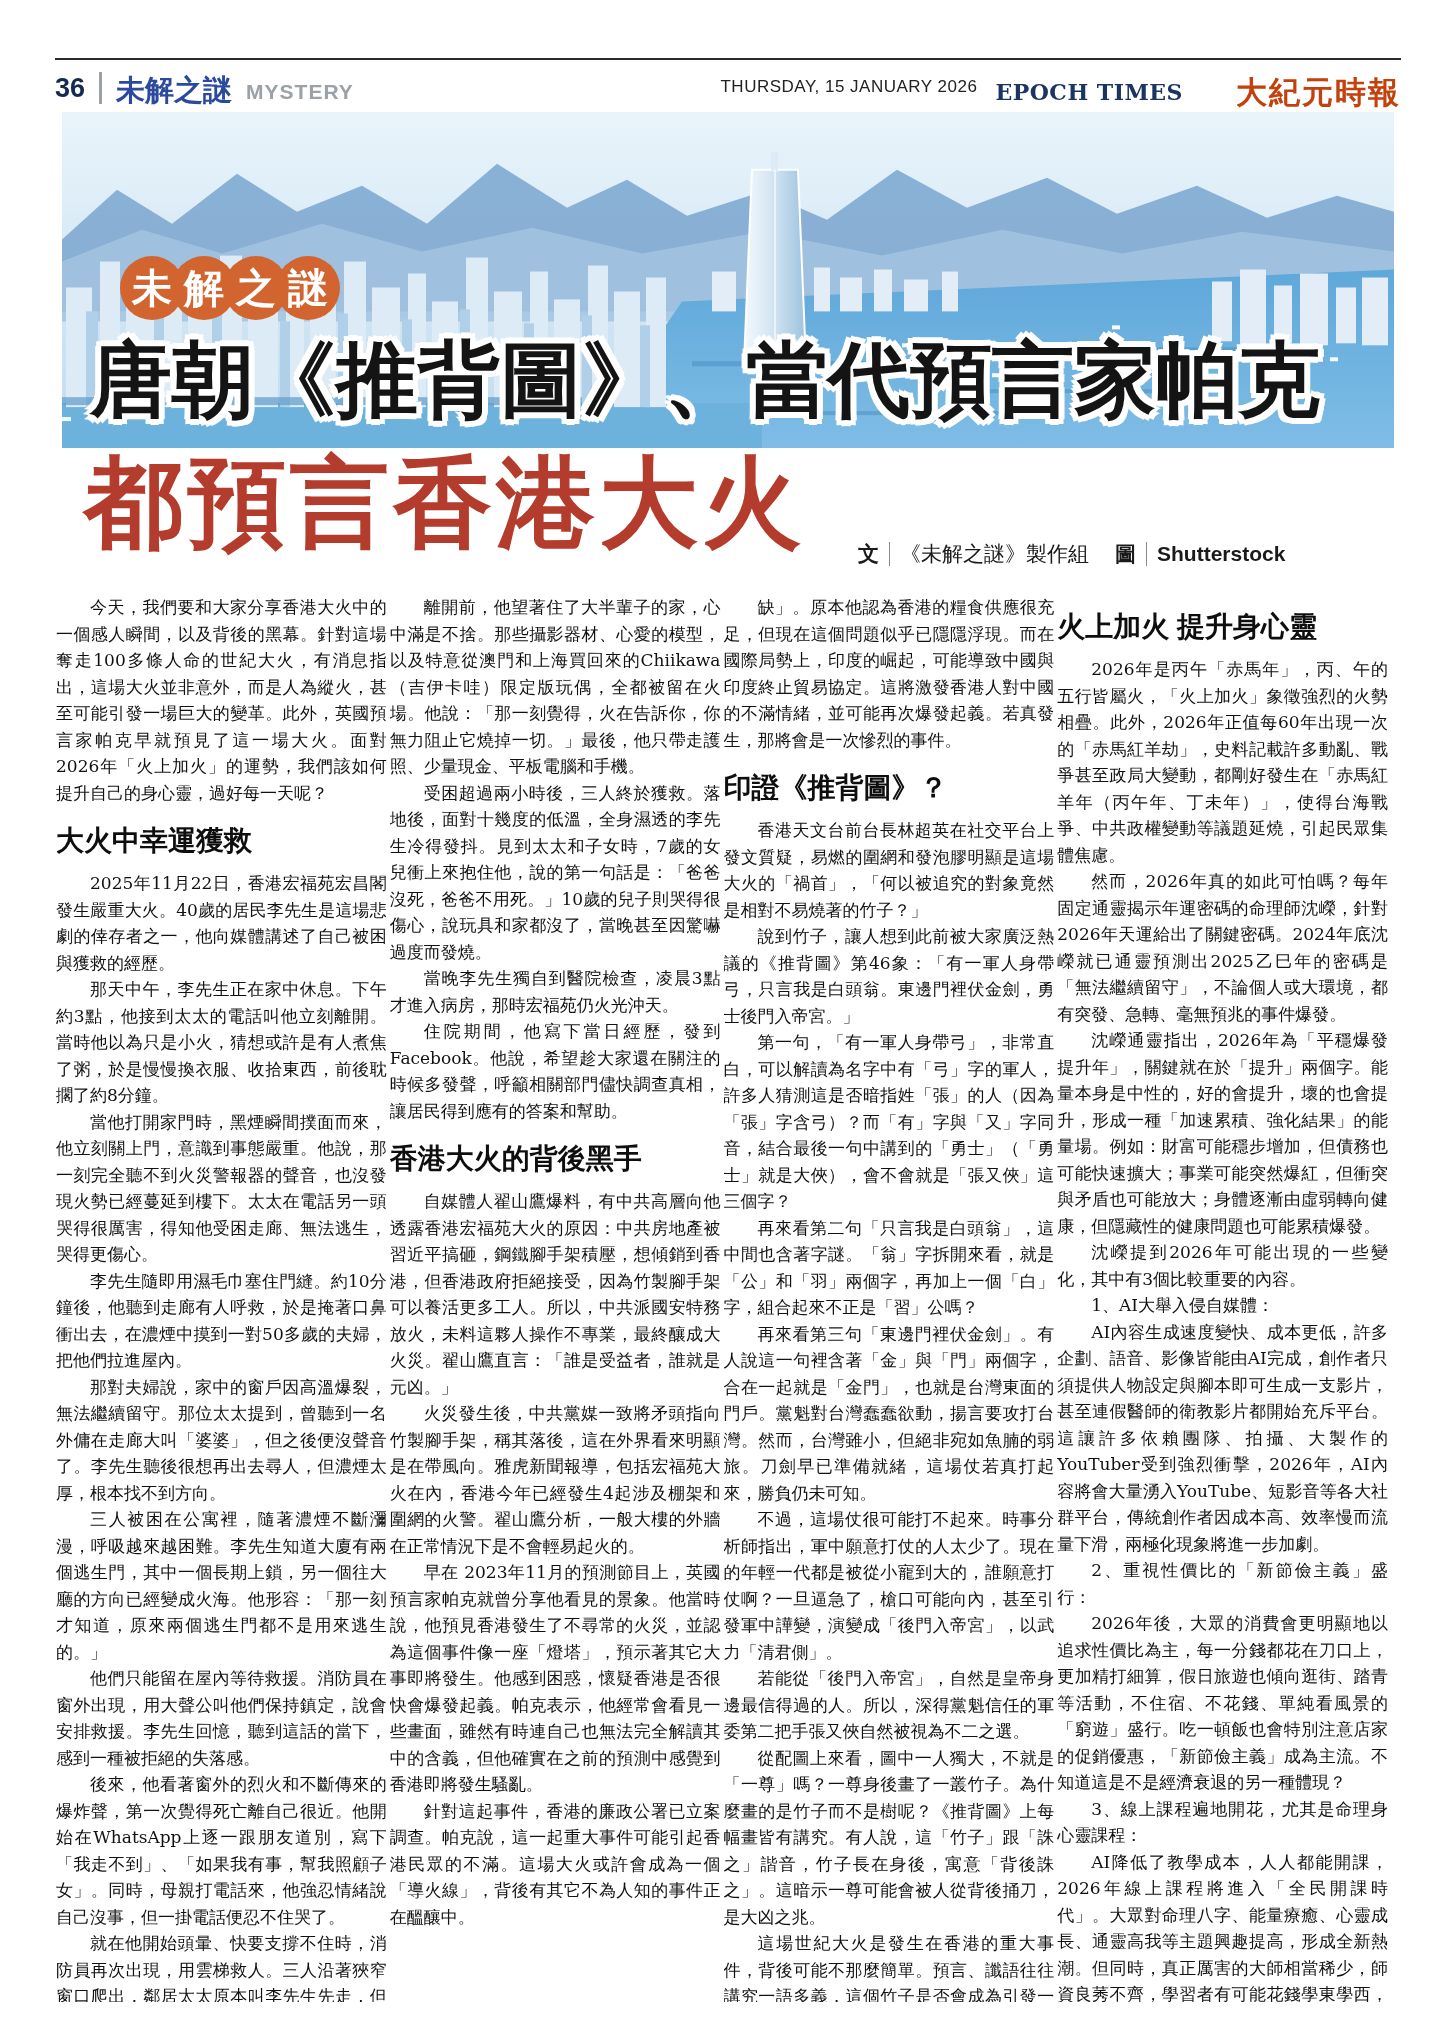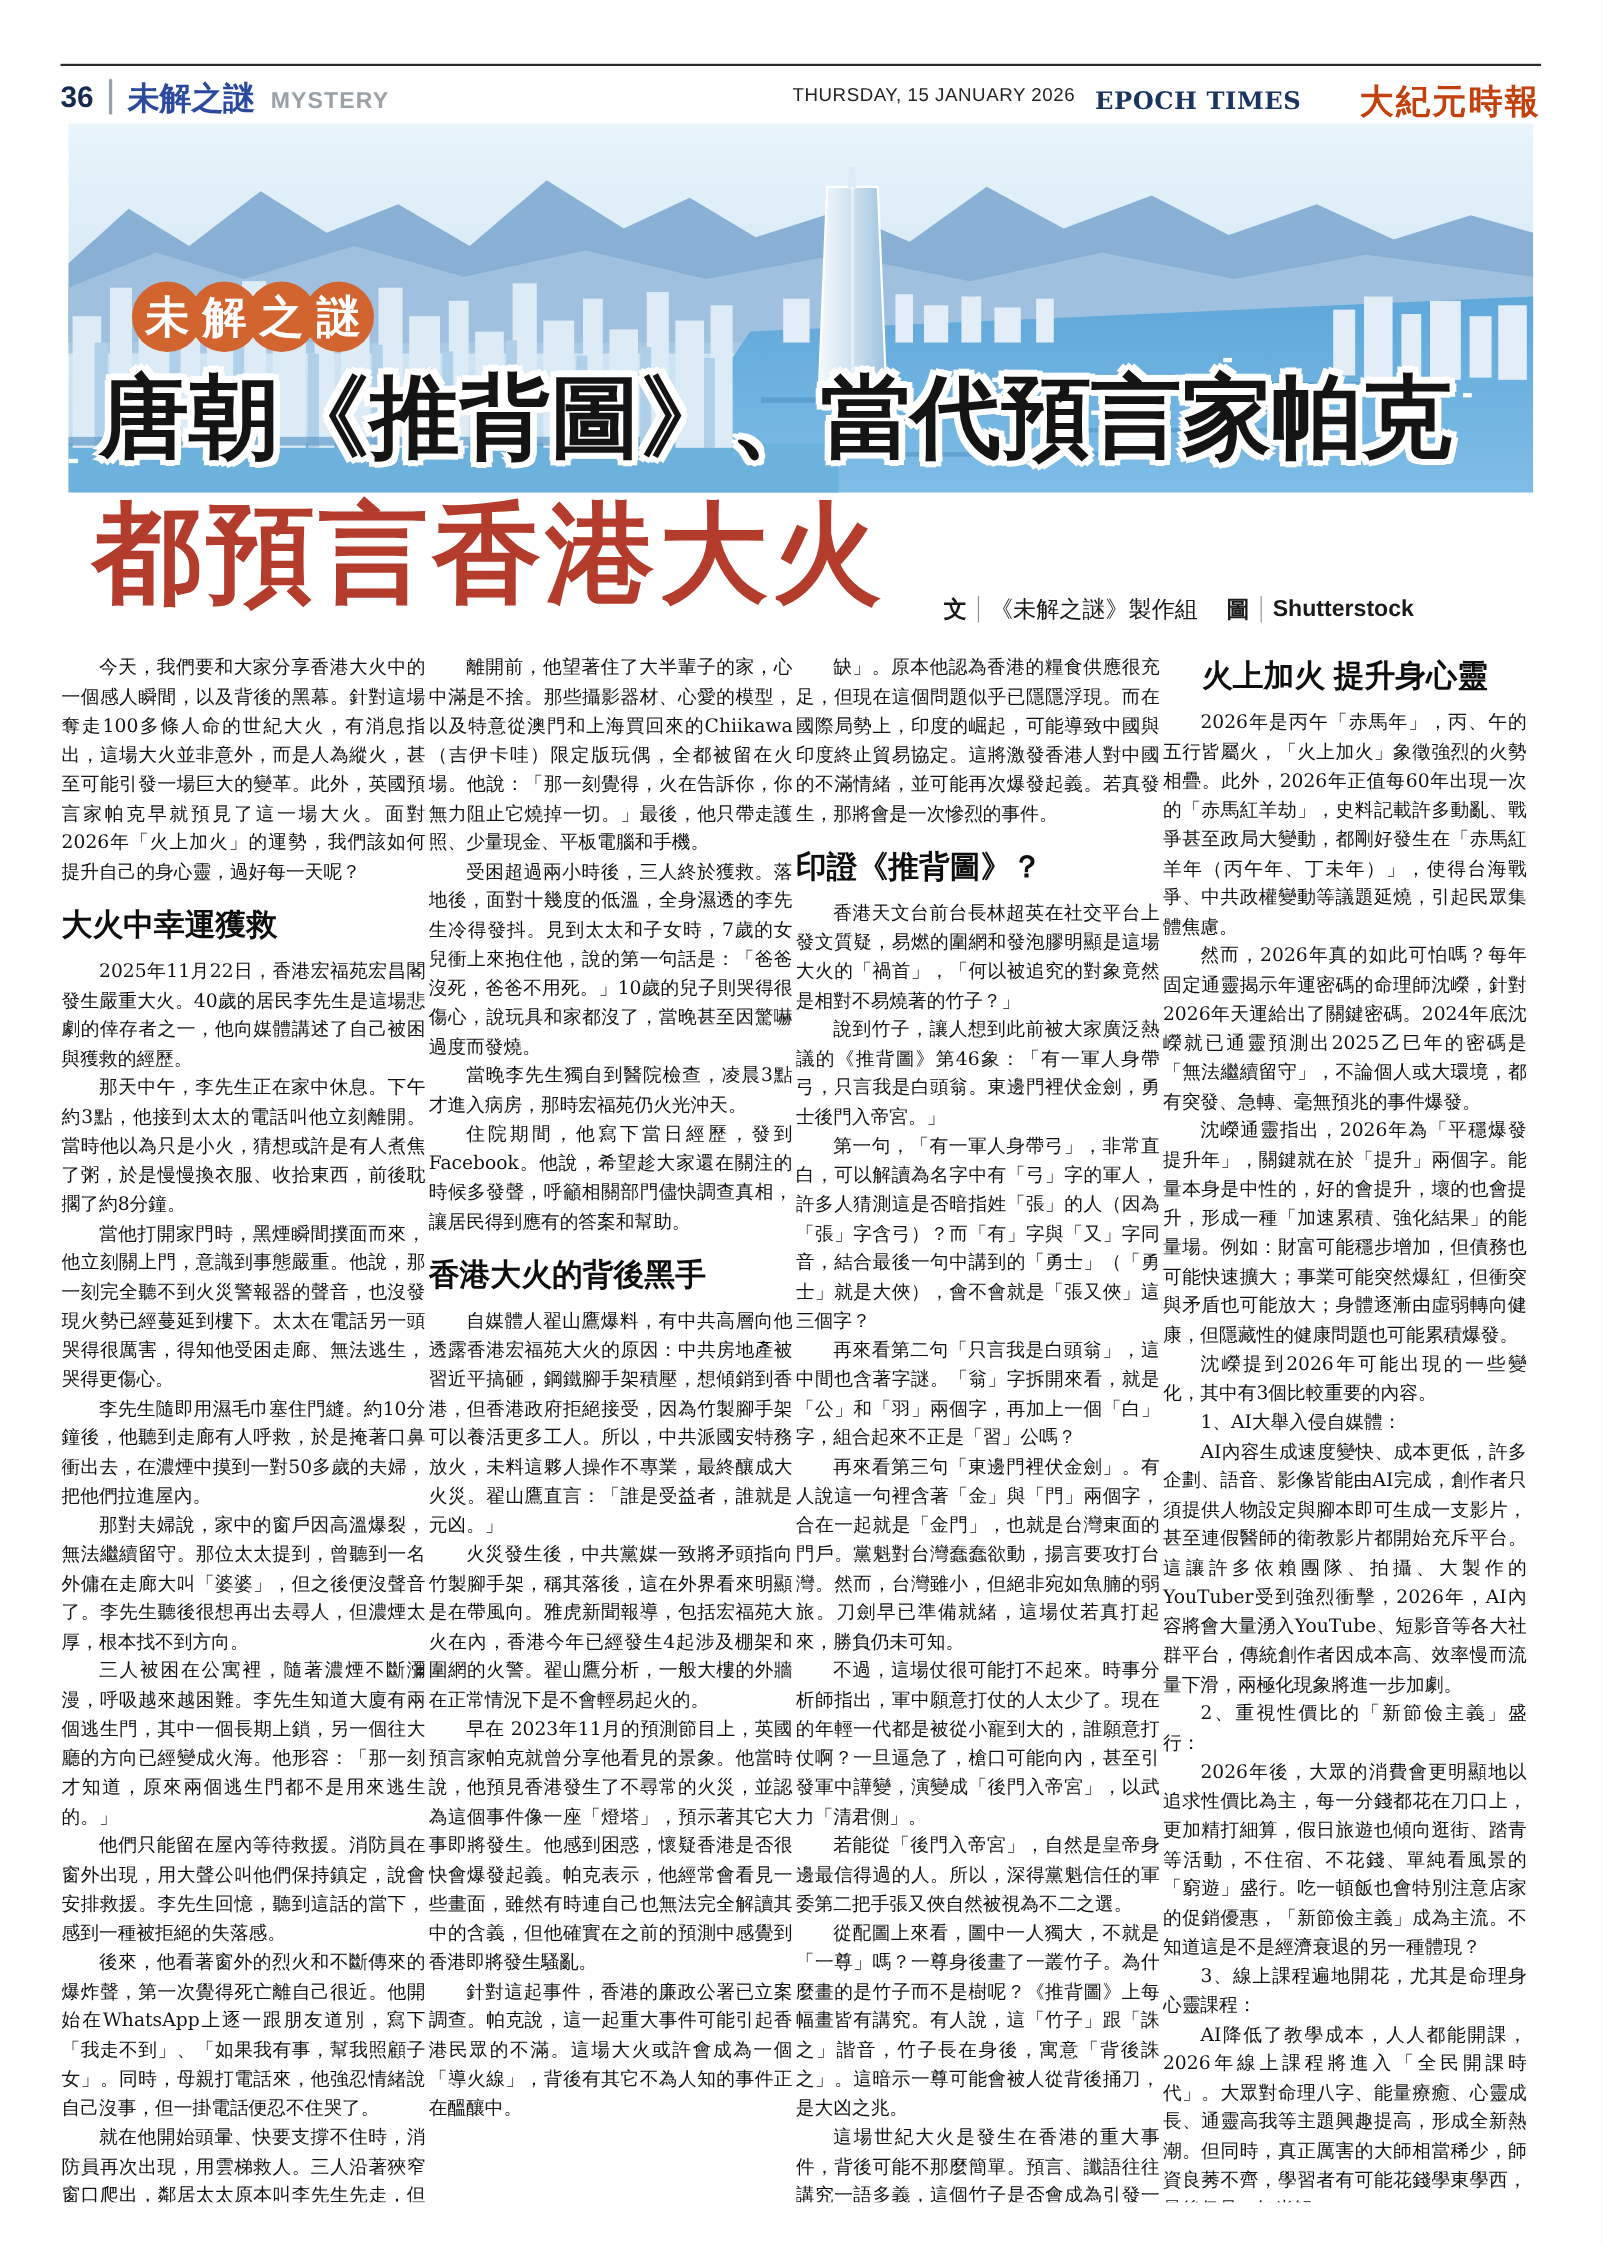--- a/index.html
+++ b/index.html
@@ -39,21 +39,21 @@
   .byline .gap{width:26px;}
   .byline .latin{font-weight:bold;}
   
   .columns{position:absolute;left:56px;top:594px;width:1332px;height:1408px;
     display:grid;grid-template-columns:repeat(4,1fr);column-gap:3px;}
   .col{overflow:hidden;height:1408px;}
   .col p{margin:0;font-size:17px;line-height:26.5px;text-align:justify;text-indent:2em;
     font-family:"DejaVu Serif","Liberation Serif",serif;color:#111;}
   .col h3{margin:18px 0 12px 0;font-family:"Liberation Sans",sans-serif;font-weight:bold;
     font-size:28px;line-height:34px;color:#0e0e0e;text-indent:0;}
-  .col h3:first-child{margin-top:4px;text-align:center;}
+  .col h3:first-child{margin-top:16px;}
 </style>
 </head>
 <body>
 
 <div class="page">
 
   <div class="toprule"></div>
 
   <div class="header">
     <div class="pageno">36</div>

